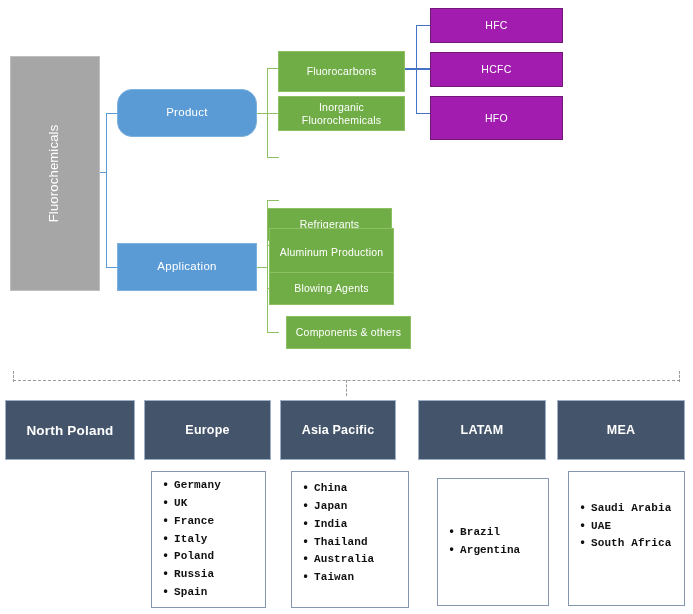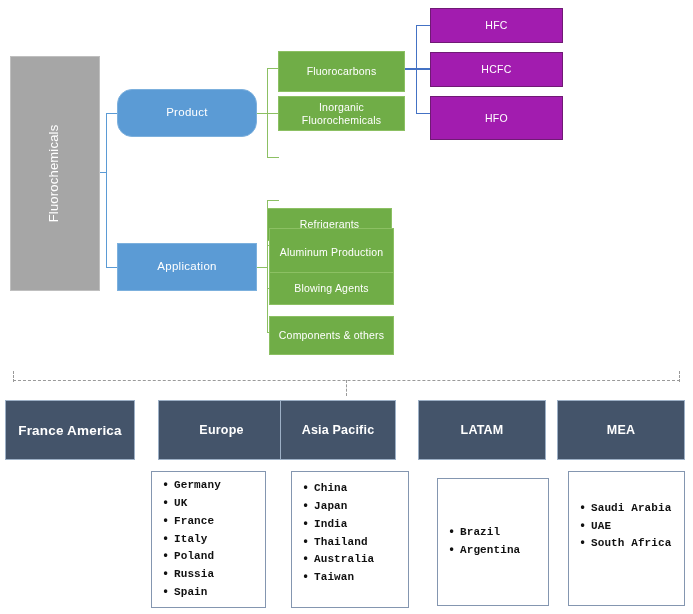--- a/index.html
+++ b/index.html
@@ -200,33 +200,33 @@
 
   <div class="node node-l2" style="left:267px; top:184px; width:125px; height:33px;margin-top:24px;">
     <span>Refrigerants</span>
   </div>
   <div class="node node-l2" style="left:269px; top:228px; width:125px; height:49px;">
     <span>Aluminum Production</span>
   </div>
   <div class="node node-l2" style="left:269px; top:272px; width:125px; height:33px;">
     <span>Blowing Agents</span>
   </div>
-  <div class="node node-l2" style="left:269px; top:316px; width:125px; height:39px;">
+  <div class="node node-l2" style="left:286px; top:316px; width:125px; height:33px;">
     <span>Components &amp; others</span>
   </div>
 
   <div class="dotted-h" style="left:13px; top:380px; width:667px;"></div>
   <div class="dotted-v" style="left:13px; top:371px; height:11px;"></div>
   <div class="dotted-v" style="left:679px; top:371px; height:11px;"></div>
   <div class="dotted-v" style="left:346px; top:380px; height:16px;"></div>
 
   <div class="region-head wide" style="left:5px; top:400px; width:130px; height:60px;">
-    <span>France America</span>
-  </div>
-  <div class="region-head" style="left:158px; top:400px; width:127px; height:60px;">
+    <span>North Poland</span>
+  </div>
+  <div class="region-head" style="left:144px; top:400px; width:127px; height:60px;">
     <span>Europe</span>
   </div>
   <div class="region-head" style="left:280px; top:400px; width:116px; height:60px;">
     <span>Asia Pacific</span>
   </div>
   <div class="region-head" style="left:418px; top:400px; width:128px; height:60px;">
     <span>LATAM</span>
   </div>
   <div class="region-head" style="left:557px; top:400px; width:128px; height:60px;">
     <span>MEA</span>

